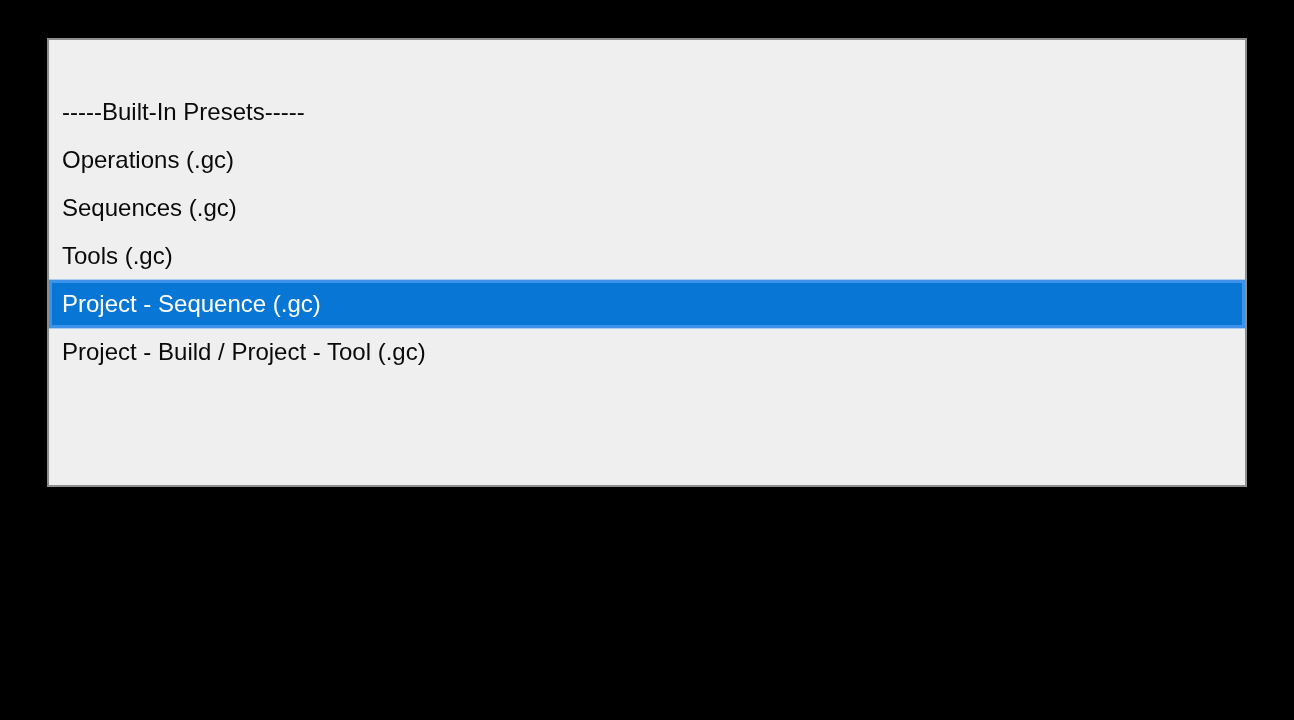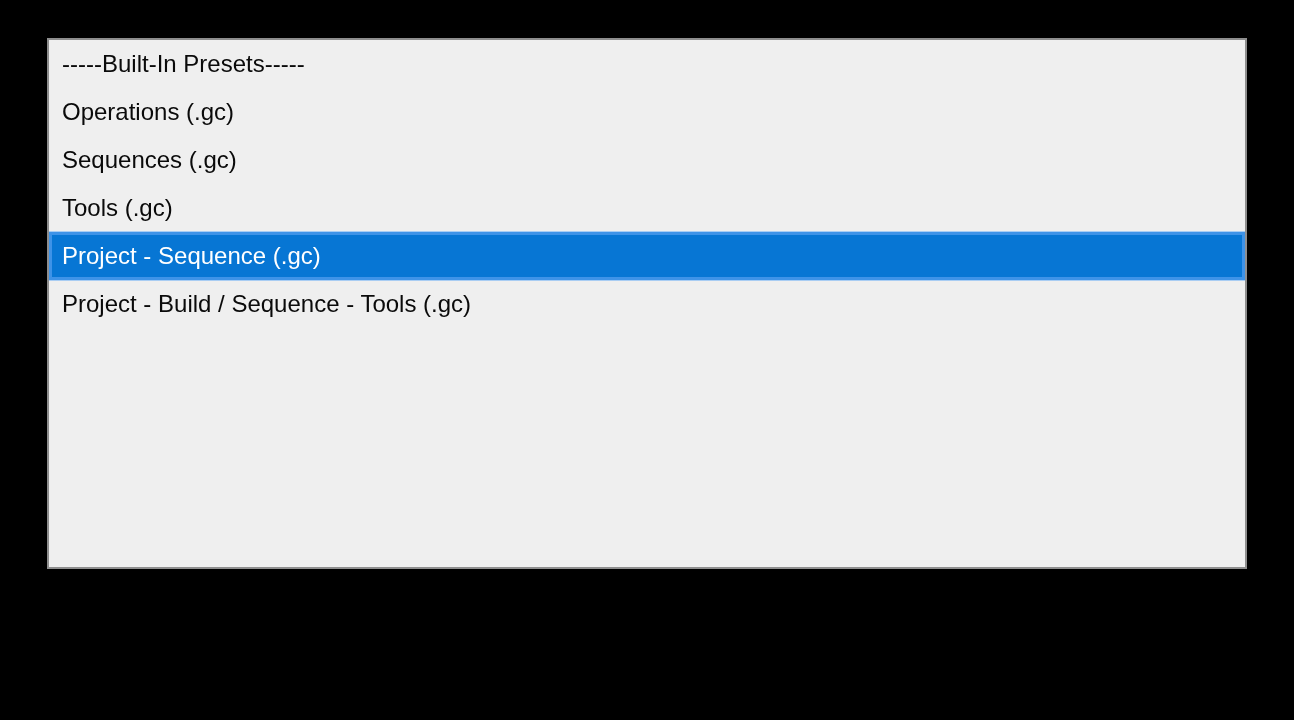--- a/index.html
+++ b/index.html
@@ -15,24 +15,25 @@
     position: relative;
     width: 1294px;
     height: 720px;
     background: var(--screen-bg, #000000);
   }
   .listbox {
     position: absolute;
     left: 47px;
     top: 38px;
     width: 1200px;
-    height: 531px;
+    height: 449px;
     box-sizing: border-box;
     background: var(--panel-bg, #efefef);
     border: 2px solid var(--panel-border, #8e8e8e);
+    padding-top: 48px;
     overflow: hidden;
   }
   .row {
     box-sizing: border-box;
     height: 48px;
     display: flex;
     align-items: center;
     padding-left: 13px;
     font-size: 24px;
     color: #0a0a0a;
@@ -51,15 +52,15 @@
 </head>
 <body>
 
 <div class="screen">
   <div class="listbox" id="listbox">
       <div class="row">-----Built-In Presets-----</div>
       <div class="row">Operations (.gc)</div>
       <div class="row">Sequences (.gc)</div>
       <div class="row">Tools (.gc)</div>
       <div class="row selected">Project - Sequence (.gc)</div>
-      <div class="row">Project - Build / Sequence - Tools (.gc)</div>
+      <div class="row">Project - Build / Project - Tool (.gc)</div>
     </div>
 </div>
 
 </body></html>

